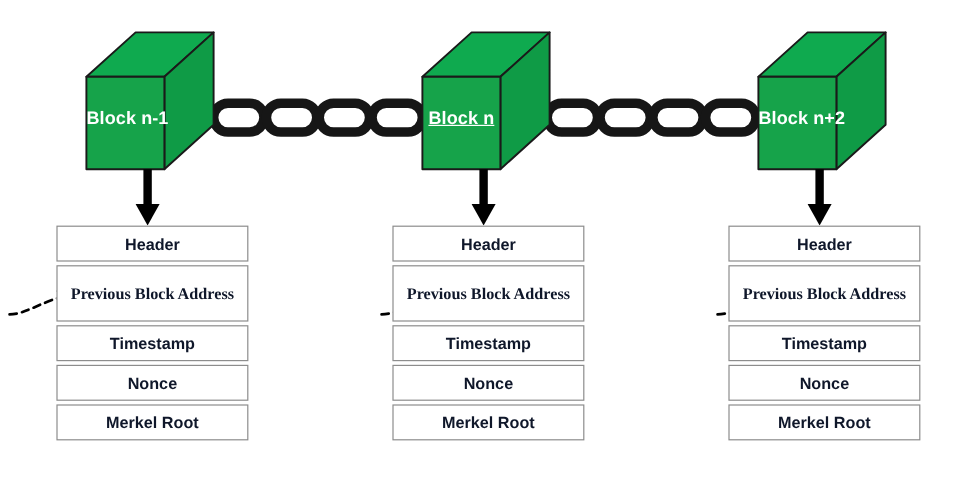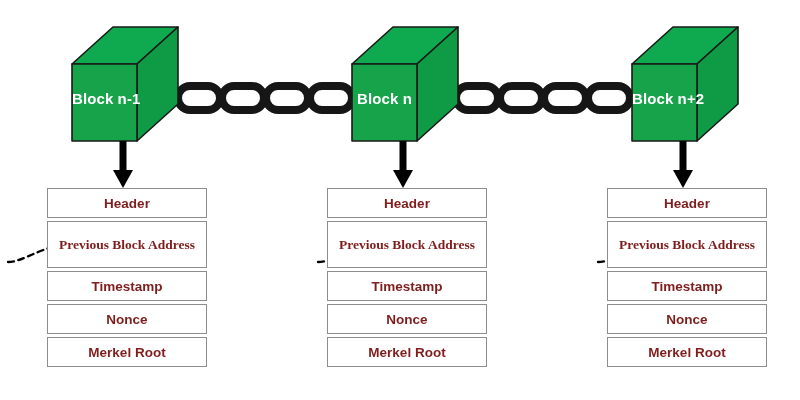--- a/index.html
+++ b/index.html
@@ -36,21 +36,21 @@
     letter-spacing: 0.1px;
     white-space: nowrap;
     text-align: center;
   }
 
   .field-box {
     position: absolute;
     box-sizing: border-box;
     background: #ffffff;
     border: 1.4px solid #8d8d8d;
-    color: #7f1d1d;
+    color: #0f172a;
     font-weight: bold;
     font-size: 13.5px;
     line-height: 17px;
     display: flex;
     align-items: center;
     justify-content: center;
     text-align: left;
     z-index: 2;
   }
   .field-box.two-line {
@@ -138,21 +138,21 @@
     <g>
       <path d="M318,262 C332,262 346,250 368,246" fill="none" stroke="#000000" stroke-width="2.3" stroke-dasharray="6 4.5" stroke-linecap="round" marker-end="url(#arrowhead-dashed)"></path>
     </g>
     <g>
       <path d="M598,262 C612,262 626,250 648,246" fill="none" stroke="#000000" stroke-width="2.3" stroke-dasharray="6 4.5" stroke-linecap="round" marker-end="url(#arrowhead-dashed)"></path>
     </g>
   </svg>
 
   <div class="layer" id="text-layer">
     <div class="cube-label" style="left:72px; top:90px; width:65px;">Block n-1</div>
-    <div class="cube-label" style="left:352px; top:90px; width:65px;">Block n</div>
+    <div class="cube-label" style="left:352px; top:90px; width:65px;text-decoration:underline;">Block n</div>
     <div class="cube-label" style="left:632px; top:90px; width:65px;">Block n+2</div>
   </div>
 
   <div class="field-box" style="left:47px; top:188px; width:160px; height:30px;">Header</div>
   <div class="field-box two-line" style="left:47px; top:221px; width:160px; height:47px;">Previous Block Address</div>
   <div class="field-box" style="left:47px; top:271px; width:160px; height:30px;">Timestamp</div>
   <div class="field-box" style="left:47px; top:304px; width:160px; height:30px;">Nonce</div>
   <div class="field-box" style="left:47px; top:337px; width:160px; height:30px;">Merkel Root</div>
 
   <div class="field-box" style="left:327px; top:188px; width:160px; height:30px;">Header</div>

